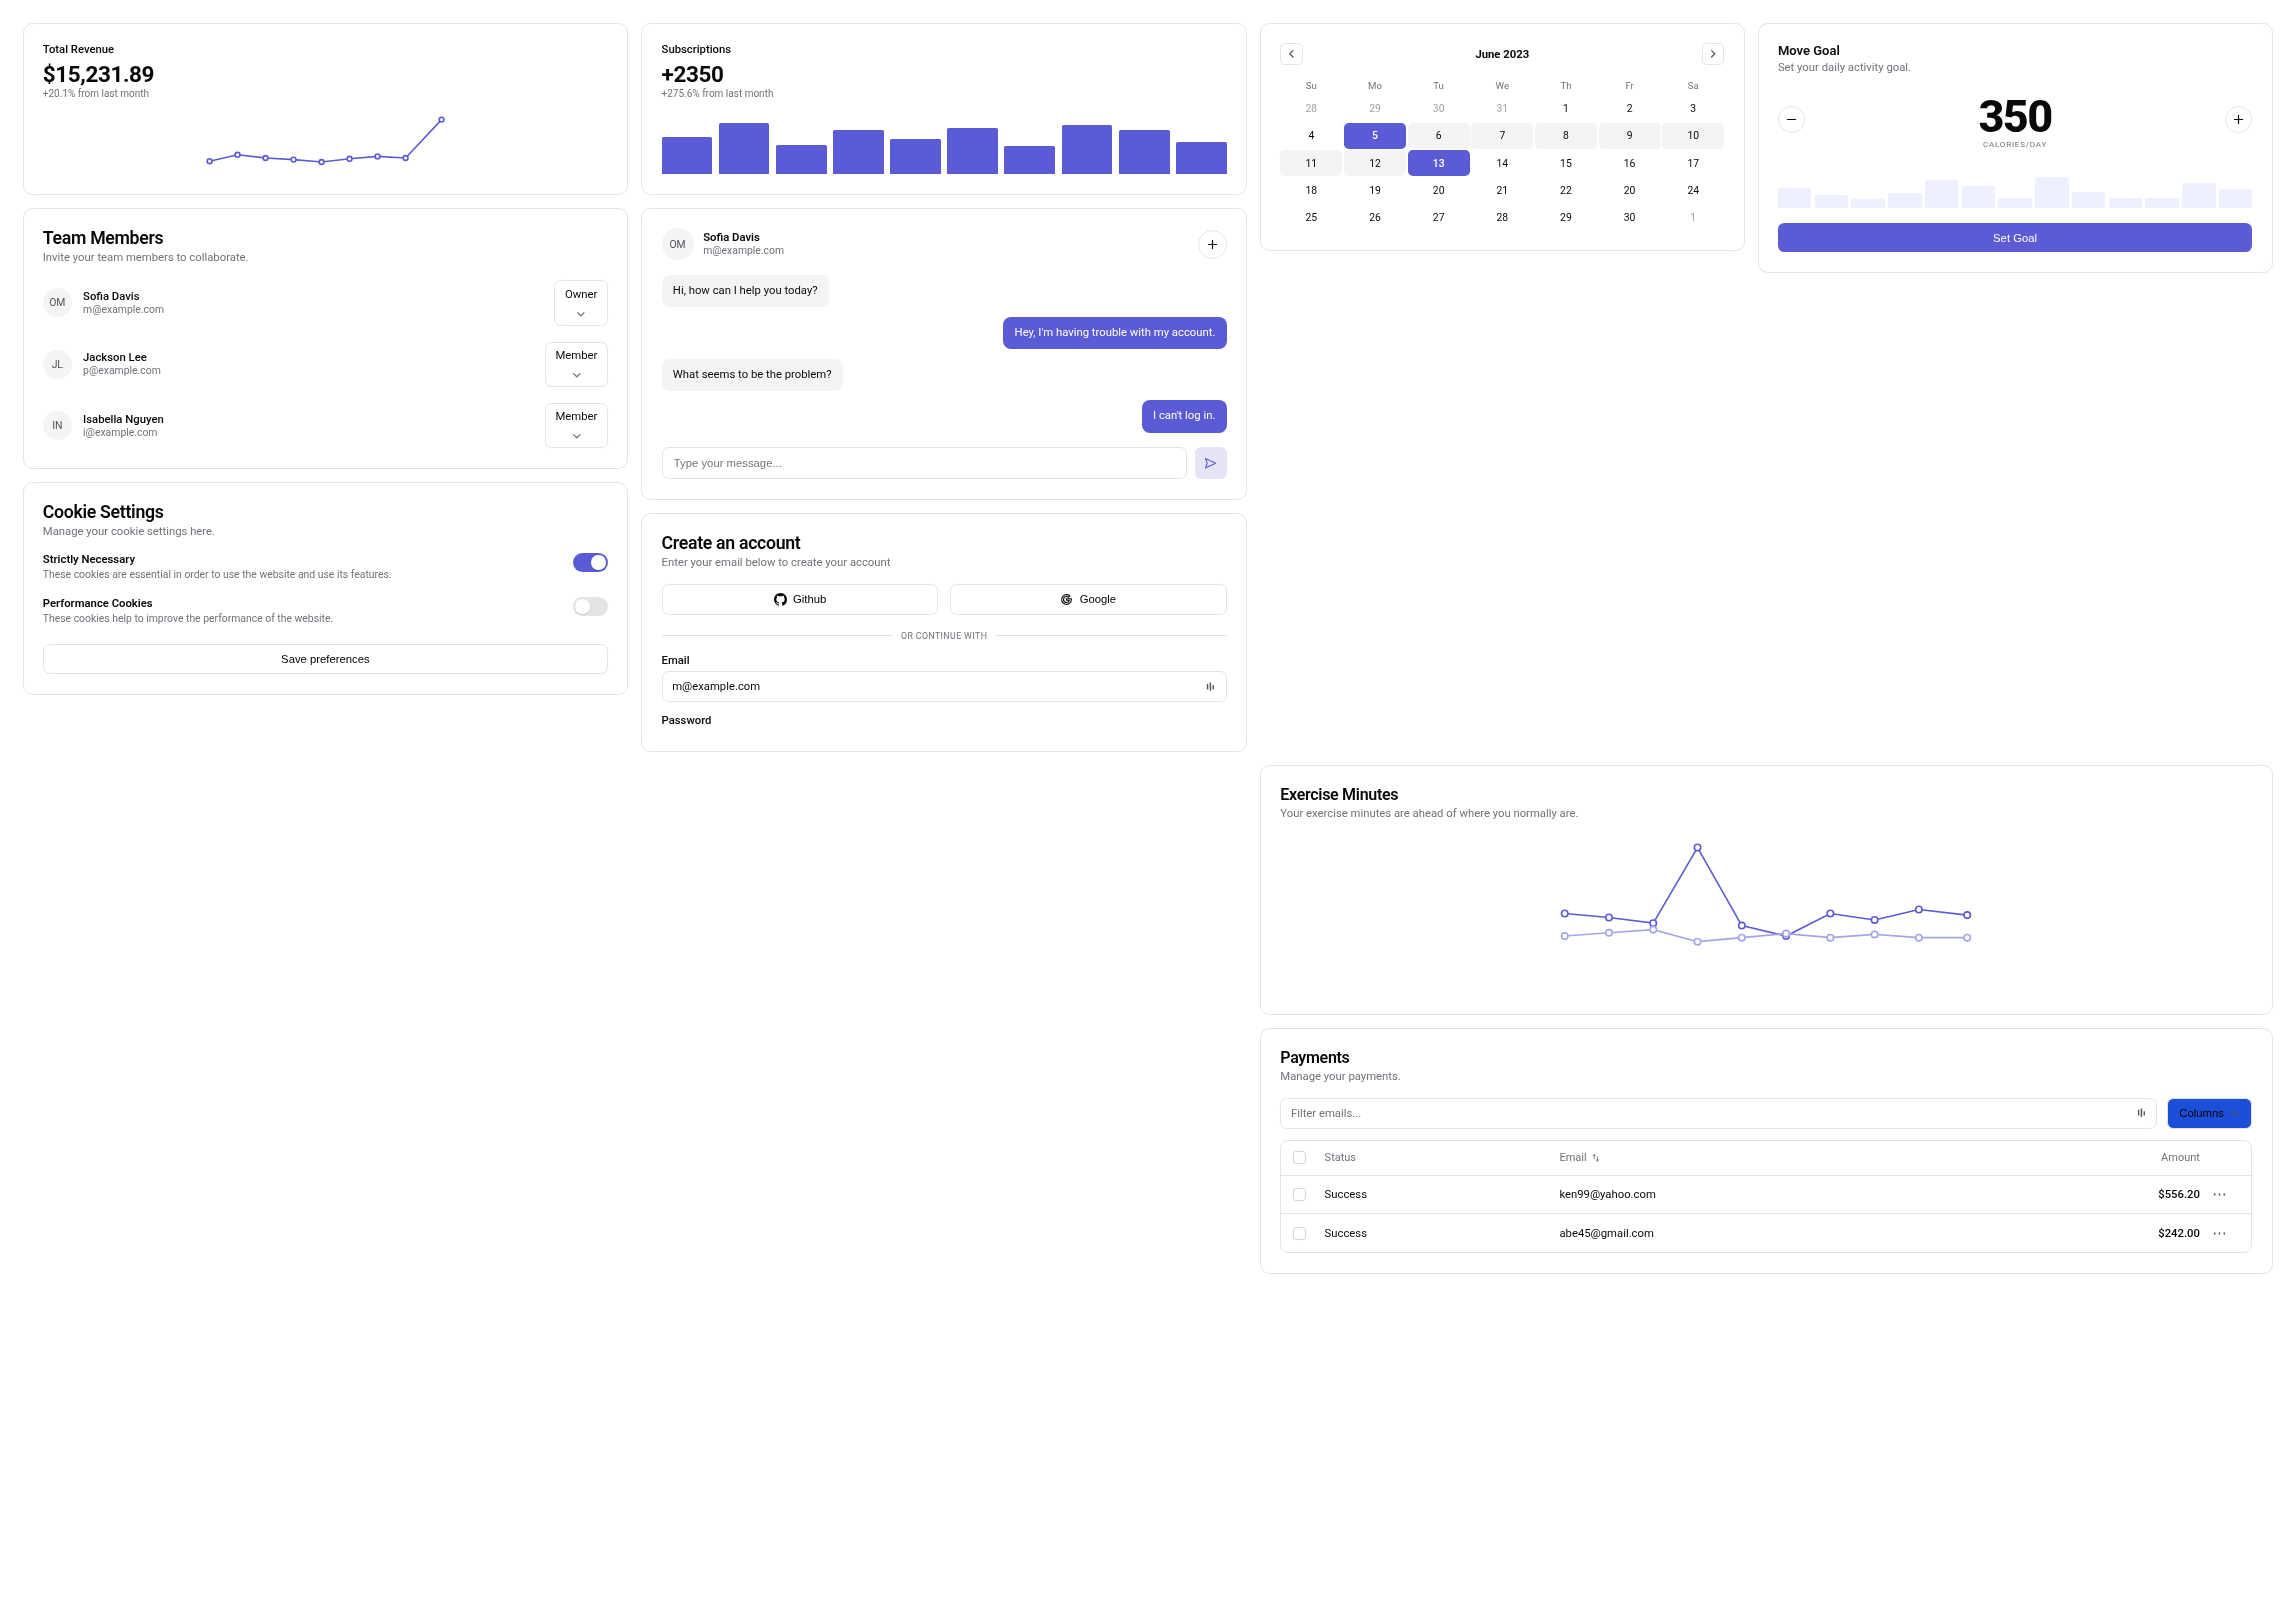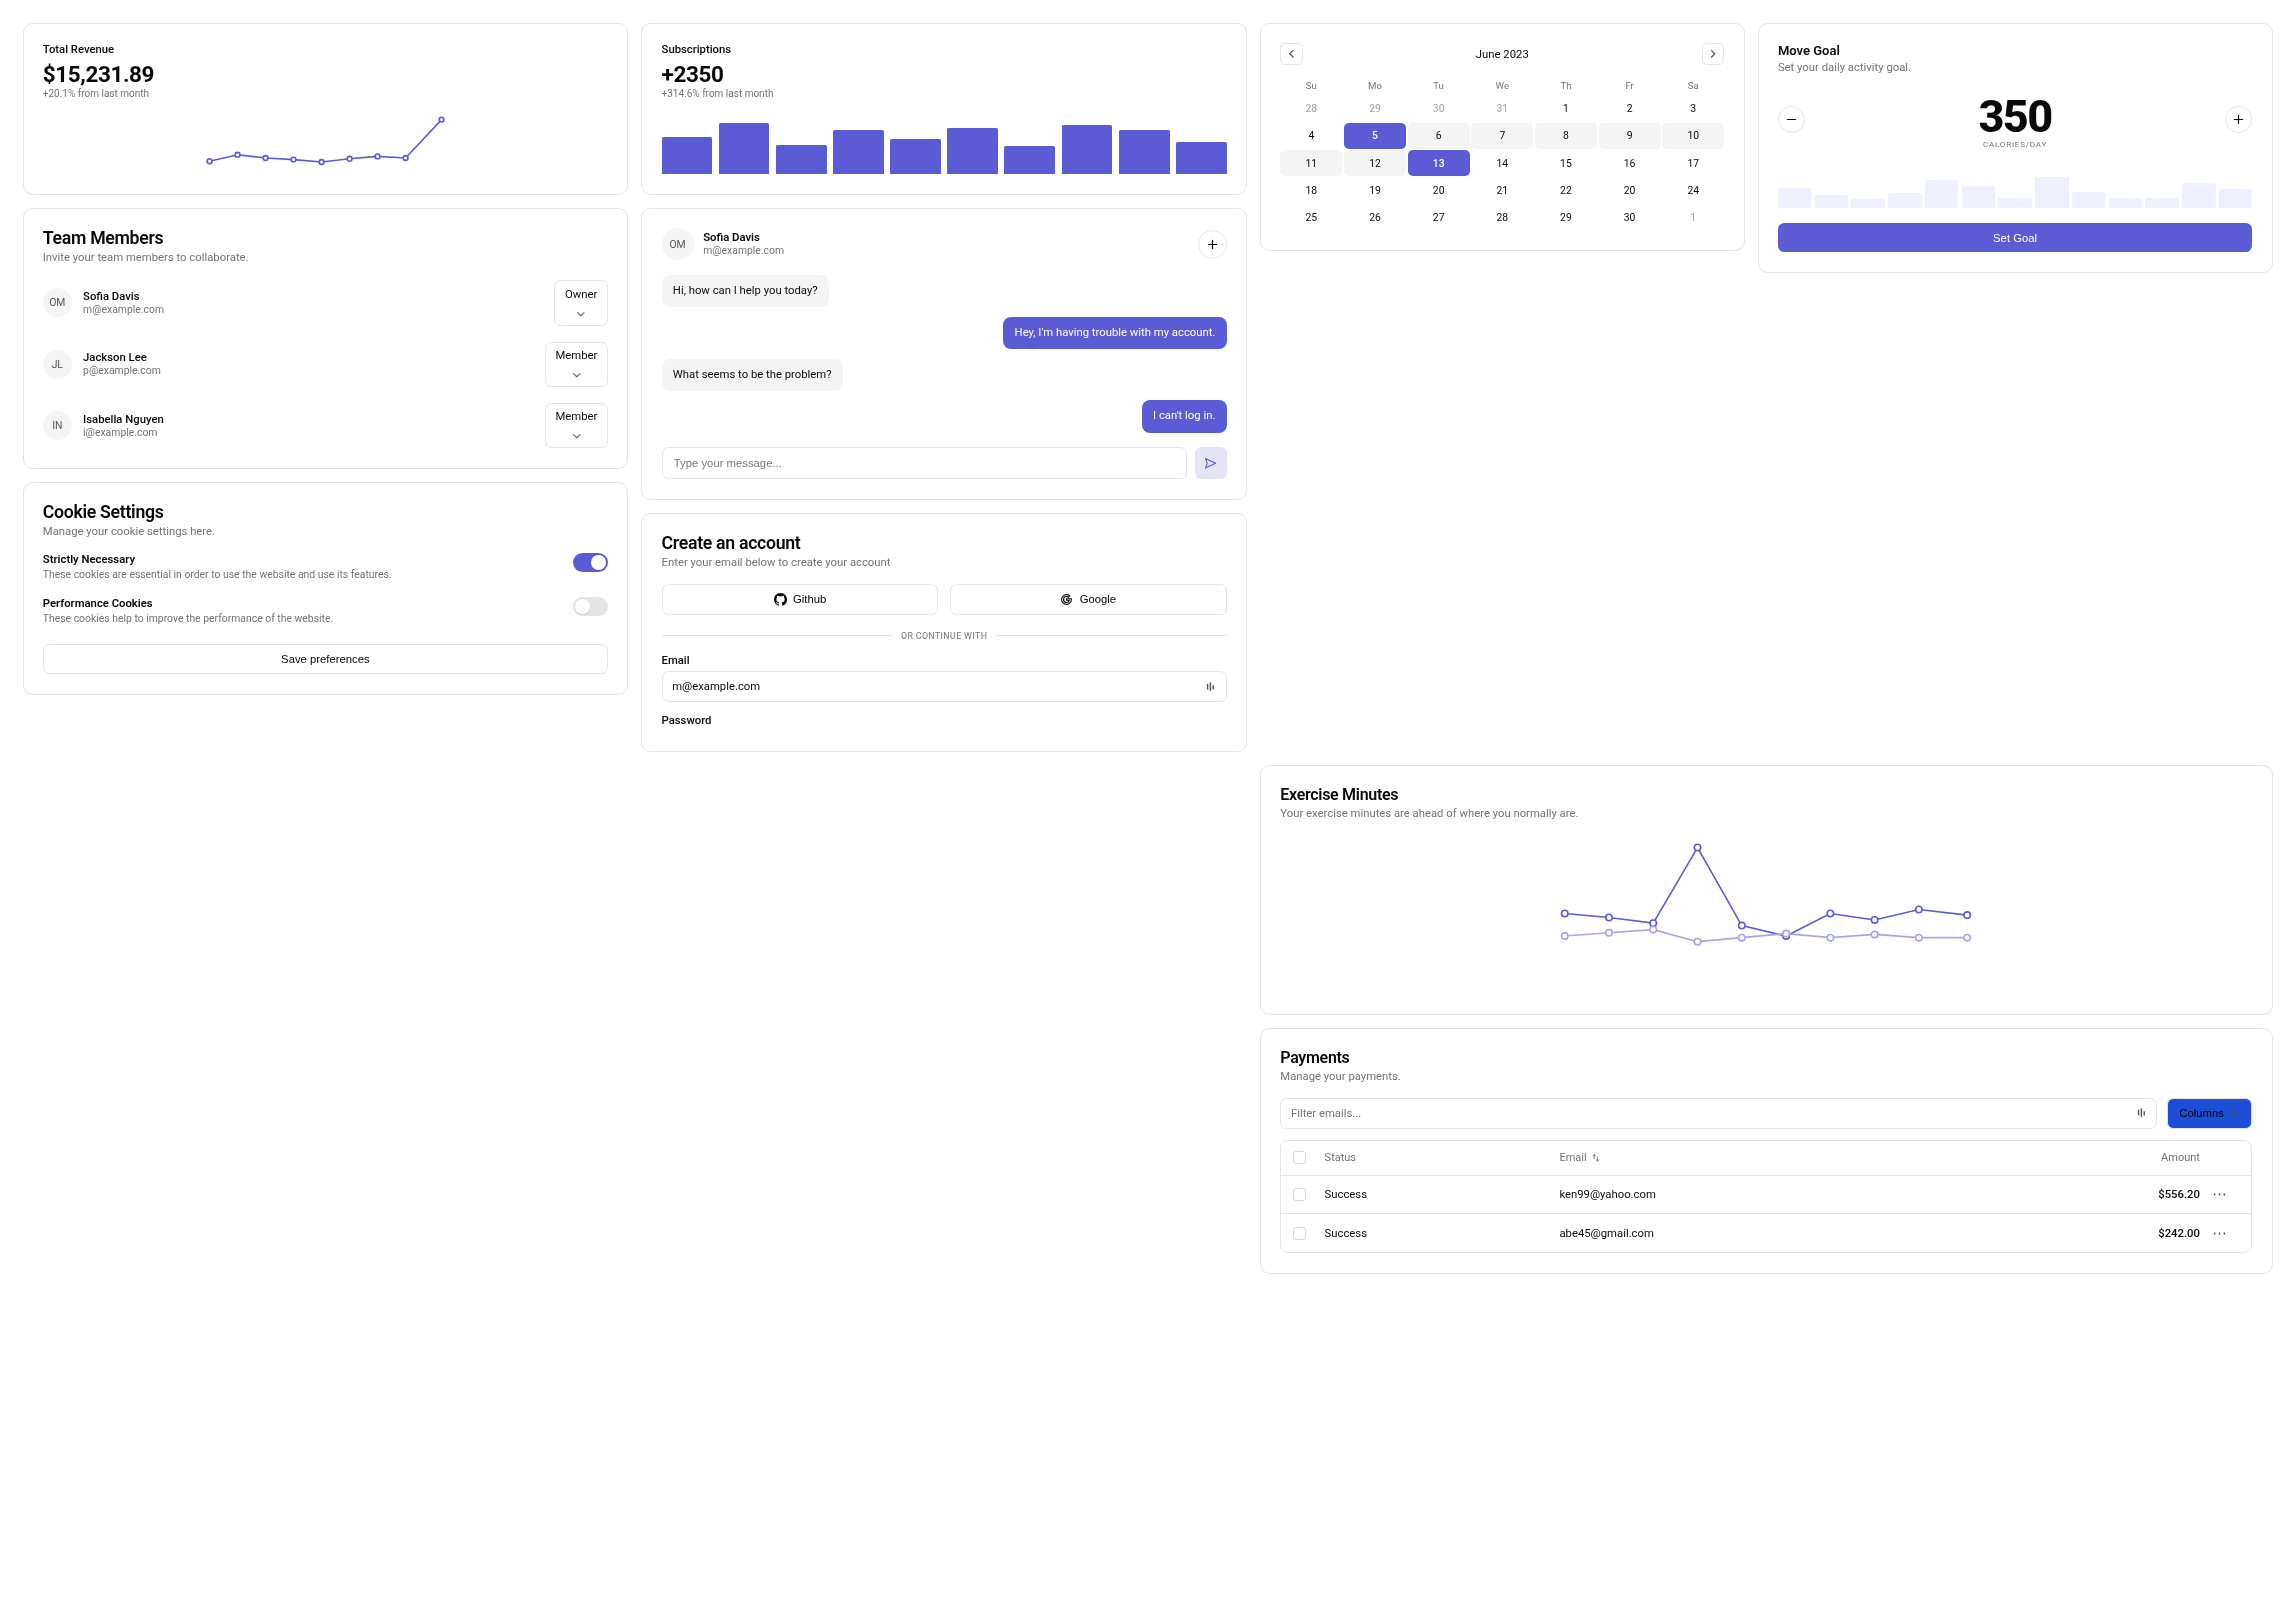--- a/index.html
+++ b/index.html
@@ -114,21 +114,21 @@
   font-size: 11.3px; outline: none; display: flex; align-items: center; justify-content: space-between;
 }
 .field-group { margin-bottom: 11.3px; }
 
 
 .cal-header { display: flex; align-items: center; justify-content: space-between; }
 .cal-nav {
   width: 22.5px; height: 22.5px; border: 0.8px solid #e4e4e7; border-radius: 4.8px;
   display: flex; align-items: center; justify-content: center; cursor: pointer;
 }
-.cal-title { font-size: 11.3px; font-weight: 400; }
+.cal-title { font-size: 11.3px; font-weight: 700; }
 .cal-grid {
   display: grid; grid-template-columns: repeat(7, 1fr); gap: 1.6px; margin-top: 11.3px;
   text-align: center;
 }
 .cal-dow { font-size: 9.6px; color: #71717a; font-weight: 400; padding: 3.2px 0; }
 .cal-day {
   font-size: 10.4px; padding: 6.4px 0; border-radius: 4.8px; cursor: pointer;
 }
 .cal-day.muted-day { color: #a1a1aa; }
 .cal-day.selected { background: #5b5bd6; color: #fff; font-weight: 500; }
@@ -279,21 +279,21 @@
           </div>
         </div>
       <button class="btn-outline">Save preferences</button>
     </div>
   </div>
 
   <div class="col">
     <div class="card">
       <div class="card-title-sm">Subscriptions</div>
       <div class="big-number">+2350</div>
-      <div class="muted-sm">+314.6% from last month</div>
+      <div class="muted-sm">+275.6% from last month</div>
       <div class="mini-bars" id="subs-bars">
           <div class="mini-bar" style="height: 58%;"></div>
           <div class="mini-bar" style="height: 80%;"></div>
           <div class="mini-bar" style="height: 46%;"></div>
           <div class="mini-bar" style="height: 70%;"></div>
           <div class="mini-bar" style="height: 56%;"></div>
           <div class="mini-bar" style="height: 72%;"></div>
           <div class="mini-bar" style="height: 44%;"></div>
           <div class="mini-bar" style="height: 78%;"></div>
           <div class="mini-bar" style="height: 70%;"></div>

